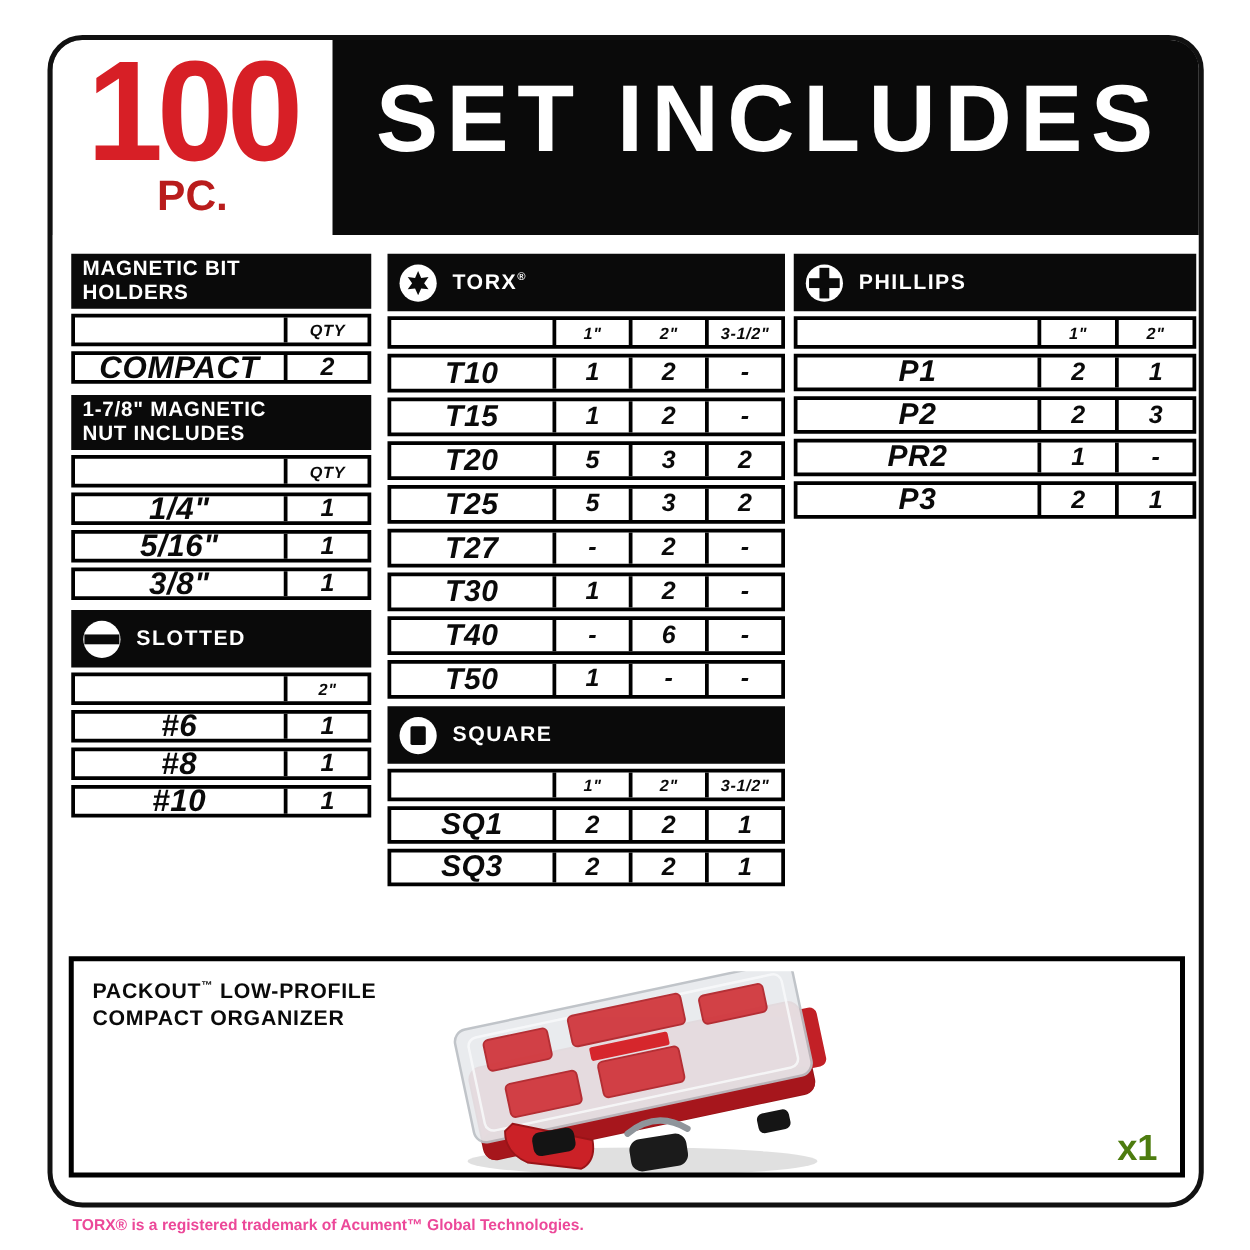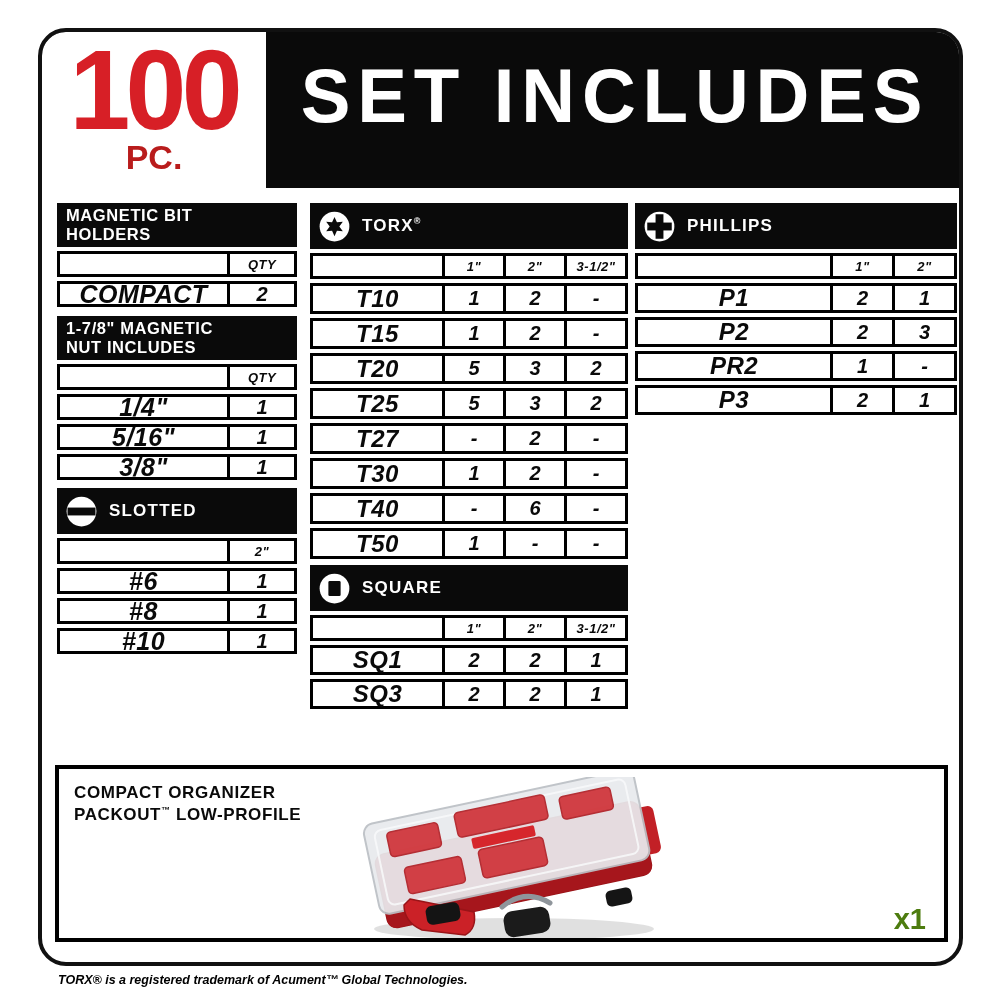--- a/index.html
+++ b/index.html
@@ -43,21 +43,21 @@
   .t-phil{width:322px;}
   .t-phil .q{width:62px;}
   .t-phil .row{height:30px;}
   .t-phil .row.hdr-row{height:26px;}
   
   .packout{left:55px;top:765px;width:893px;height:177px;border:4px solid #000;z-index:2;}
   .packout-title{position:absolute;left:15px;top:13px;font-size:17px;font-weight:bold;letter-spacing:.6px;line-height:1.3;color:#0a0a0a;}
   .packout-title sup{font-size:9px;}
   .packout-qty{position:absolute;right:18px;bottom:2px;font-size:29px;font-weight:bold;color:#4d7c0f;}
   .organizer-wrap{position:absolute;left:295px;top:8px;width:320px;height:168px;}
-  .footer-note{left:58px;top:973px;font-size:12.5px;font-weight:bold;color:#000000;z-index:2;font-style:italic;}
+  .footer-note{left:58px;top:973px;font-size:12.5px;font-weight:bold;color:#ec4899;z-index:2;}
 </style>
 </head>
 <body>
 
 <div class="abs band"></div>
 <div class="abs badge">
   <div class="badge-count">100</div>
   <div class="badge-unit">PC.</div>
 </div>
 <div class="abs band-title">SET INCLUDES</div>
@@ -249,22 +249,22 @@
   </div>
   <div class="row">
     <div class="cell name">P3</div>
     <div class="cell q">2</div>
     <div class="cell q">1</div>
   </div>
 </div>
 
 <div class="abs packout">
   <div class="packout-title">
+    <div><span>PACKOUT</span><sup>™</sup><span> LOW-PROFILE</span></div>
     <div>COMPACT ORGANIZER</div>
-    <div><span>PACKOUT</span><sup>™</sup><span> LOW-PROFILE</span></div>
   </div>
   <div class="organizer-wrap">
     <svg width="320" height="168" viewBox="0 0 320 168">
       <ellipse cx="160" cy="152" rx="140" ry="11" fill="rgba(0,0,0,0.12)"></ellipse>
       <g transform="rotate(-12 160 90)">
         <rect x="25" y="50" width="270" height="75" rx="10" fill="#cb2127" stroke="#991418" stroke-width="1.5"></rect>
         <rect x="25" y="103" width="270" height="22" rx="8" fill="#a6161c"></rect>
         <rect x="288" y="58" width="20" height="48" rx="6" fill="#c22026"></rect>
         <rect x="20" y="18" width="276" height="92" rx="10" fill="#e8eaed" opacity="0.93" stroke="#bcc0c5" stroke-width="2"></rect>
         <rect x="30" y="26" width="256" height="76" rx="7" fill="none" stroke="#f8f9fa" stroke-width="2" opacity="0.85"></rect>

